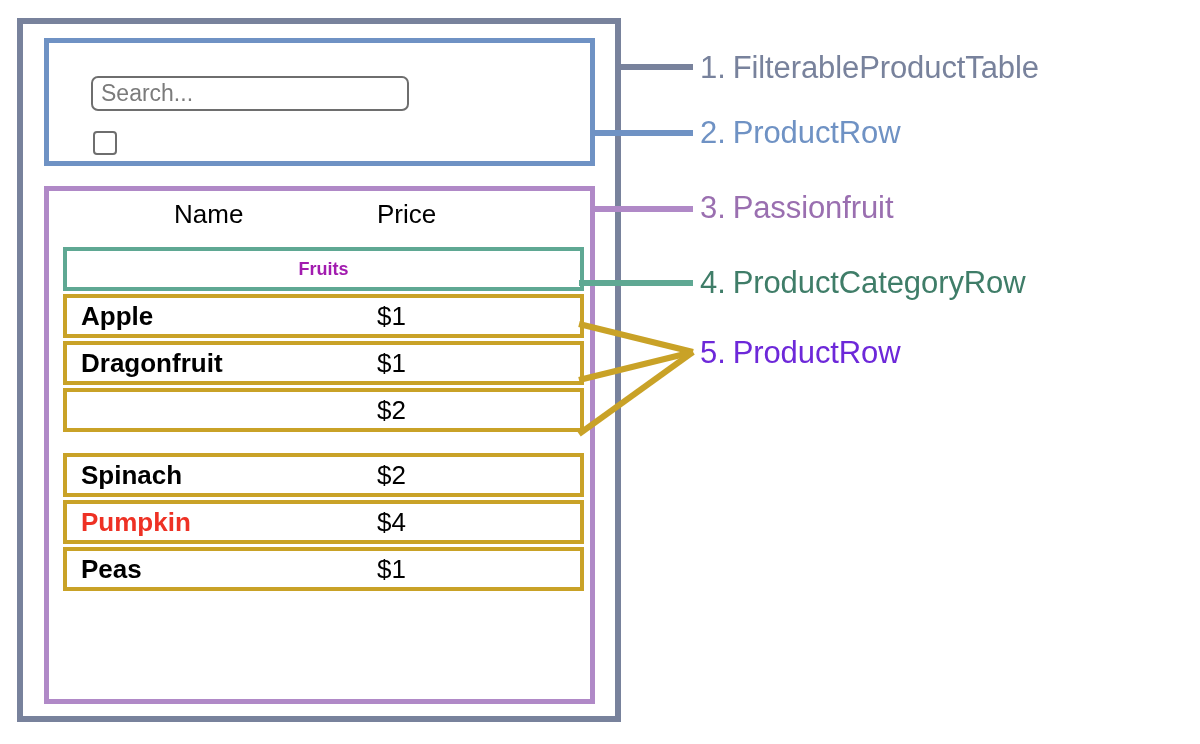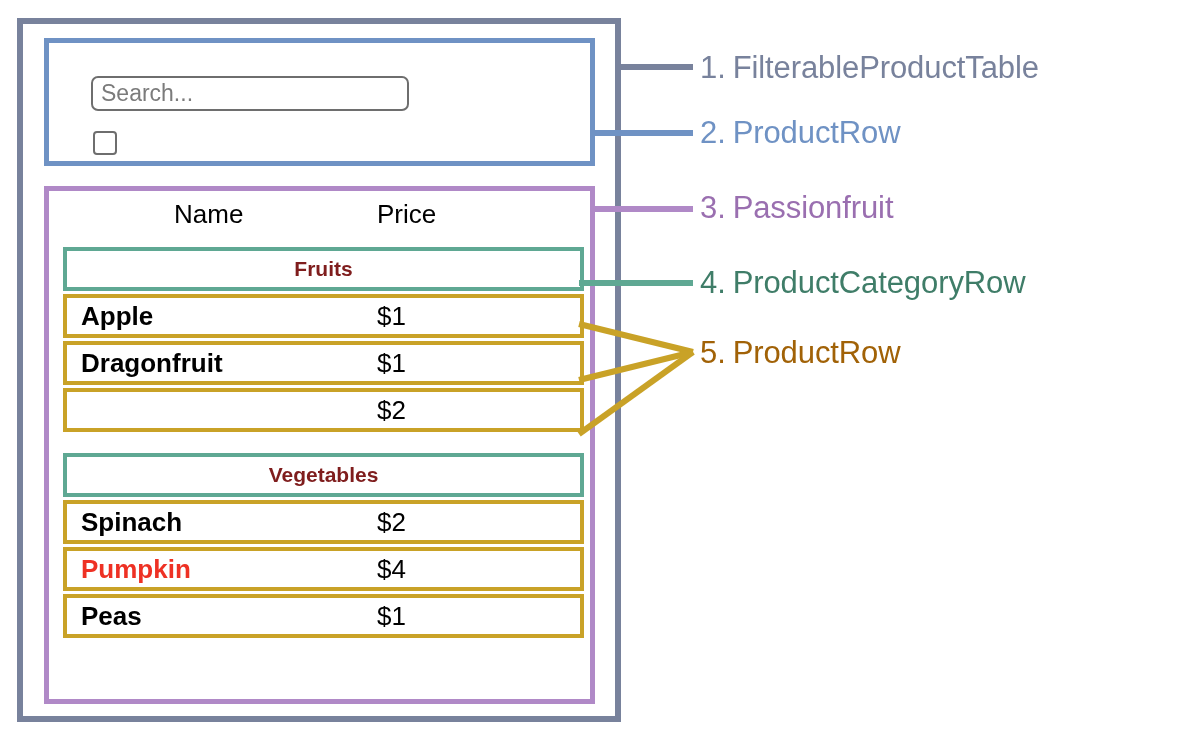--- a/index.html
+++ b/index.html
@@ -138,23 +138,23 @@
     background: #ffffff;
     margin-bottom: 3px;
   }
   .category-row .cat-text {
     position: absolute;
     left: 0;
     right: 0;
     top: 50%;
     transform: translateY(-50%);
     text-align: center;
-    font-size: 21px;
+    font-size: 18px;
     font-weight: bold;
-    color: #7f1d1d;
+    color: #a21caf;
   }
 
   .product-row {
     position: relative;
     height: 44px;
     box-sizing: border-box;
     border: 4px solid #c9a227;
     background: #ffffff;
     margin-bottom: 3px;
   }
@@ -233,37 +233,34 @@
         <span class="pr-price">$1</span>
       </div>
       <div class="product-row">
         <span class="pr-name">Dragonfruit</span>
         <span class="pr-price">$1</span>
       </div>
       <div class="product-row">
         <span class="pr-price">$2</span>
       </div>
       <div class="group-gap"></div>
-      <div class="category-row">
-        <span class="cat-text">Vegetables</span>
-      </div>
       <div class="product-row">
         <span class="pr-name">Spinach</span>
         <span class="pr-price">$2</span>
       </div>
       <div class="product-row">
         <span class="pr-name out-of-stock">Pumpkin</span>
         <span class="pr-price">$4</span>
       </div>
       <div class="product-row">
         <span class="pr-name">Peas</span>
         <span class="pr-price">$1</span>
       </div>
     </div>
 </div>
 
 <div id="legend-container">
     <div class="legend-label" style="top: 50px; color: rgb(120, 130, 156);"><span class="legend-num">1.</span><span>FilterableProductTable</span></div>
     <div class="legend-label" style="top: 115px; color: rgb(111, 146, 196);"><span class="legend-num">2.</span><span>ProductRow</span></div>
     <div class="legend-label" style="top: 190px; color: rgb(154, 111, 176);"><span class="legend-num">3.</span><span>Passionfruit</span></div>
     <div class="legend-label" style="top: 265px; color: rgb(63, 125, 104);"><span class="legend-num">4.</span><span>ProductCategoryRow</span></div>
-    <div class="legend-label" style="top: 335px; color: #a16207;"><span class="legend-num">5.</span><span>ProductRow</span></div>
+    <div class="legend-label" style="top: 335px; color: #6d28d9;"><span class="legend-num">5.</span><span>ProductRow</span></div>
   </div>
 
 </body></html>

